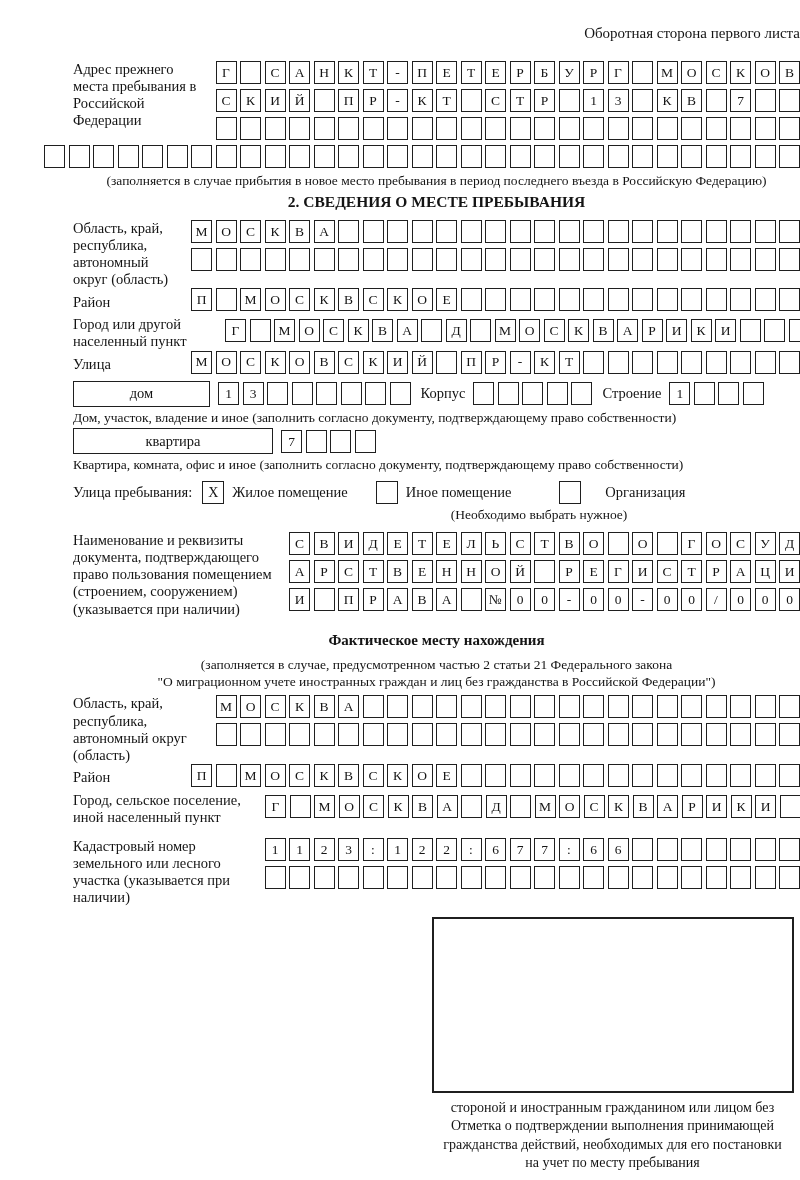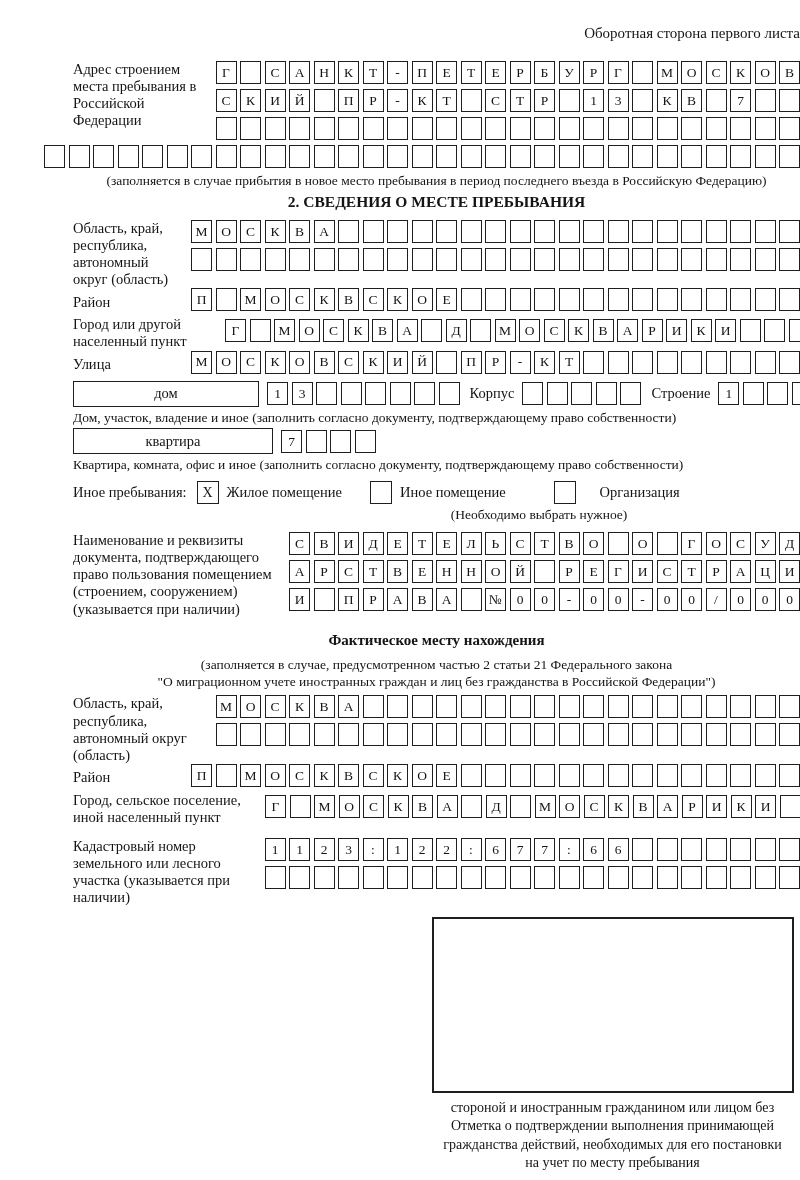--- a/index.html
+++ b/index.html
@@ -21,21 +21,21 @@
   .w130 { width:130px; } .w110 { width:112px; } .w150 { width:152px; }
   .w215 { width:215px; } .w135 { width:137px; } .w190 { width:192px; } .w180 { width:182px; }
 
   .note { font-size:13.5px; line-height:1.25; }
   .center { text-align:center; }
   .sec-header { text-align:center; font-weight:bold; font-size:15.5px; margin:3px 0 9px; }
 
   .house-row { display:flex; align-items:center; margin:2px 0 3px; }
   .box-label { flex:none; border:1.8px solid #1f1f1f; height:26px; display:flex; align-items:center;
                justify-content:center; font-size:14.5px; background:#fff; }
-  .dom-box { width:186px; } .kv-box { width:200px; }
+  .dom-box { width:137px; } .kv-box { width:200px; }
   .cellgroup { display:flex; gap:3.5px; }
   .ml8 { margin-left:8px; } .ml10 { margin-left:10px; }
   .inline-lbl { font-size:14.5px; flex:none; }
 
   .stay-row { display:flex; align-items:center; font-size:14.5px; margin-top:7px; }
   .checkbox { flex:none; width:22px; height:23px; border:1.8px solid #1f1f1f; display:flex;
               align-items:center; justify-content:center; font-size:14px; background:#fff; }
   .stay-note { margin-left:205px; margin-top:3px; margin-bottom:8px;text-align:center; }
 
   .facts-header { text-align:center; font-weight:bold; font-size:15px; margin-top:14px; margin-bottom:8px; }
@@ -46,21 +46,21 @@
   .stamp-caption { margin-top:6px; text-align:center; font-size:14px; line-height:1.33; }
 </style>
 </head>
 <body>
 
 <div class="page">
 
   <div class="page-title">Оборотная сторона первого листа</div>
 
   <div class="group">
-    <div class="label w130">Адрес строением места пребывания в Российской Федерации</div>
+    <div class="label w130">Адрес прежнего места пребывания в Российской Федерации</div>
     <div class="rows">
       <div class="cellrow">
           <div class="cell">Г</div>
           <div class="cell"></div>
           <div class="cell">С</div>
           <div class="cell">А</div>
           <div class="cell">Н</div>
           <div class="cell">К</div>
           <div class="cell">Т</div>
           <div class="cell">-</div>
@@ -365,21 +365,21 @@
     <div class="cellgroup ml8">
         <div class="cell">7</div>
         <div class="cell"></div>
         <div class="cell"></div>
         <div class="cell"></div>
       </div>
   </div>
   <div class="note">Квартира, комната, офис и иное (заполнить согласно документу, подтверждающему право собственности)</div>
 
   <div class="stay-row">
-    <span>Иное пребывания:</span>
+    <span>Улица пребывания:</span>
     <span class="checkbox ml10">X</span>
     <span class="ml8">Жилое помещение</span>
     <span class="checkbox" style="margin-left:28px"></span>
     <span class="ml8">Иное помещение</span>
     <span class="checkbox" style="margin-left:48px"></span>
     <span style="margin-left:24px">Организация</span>
   </div>
   <div class="note stay-note">(Необходимо выбрать нужное)</div>
 
   <div class="group">

